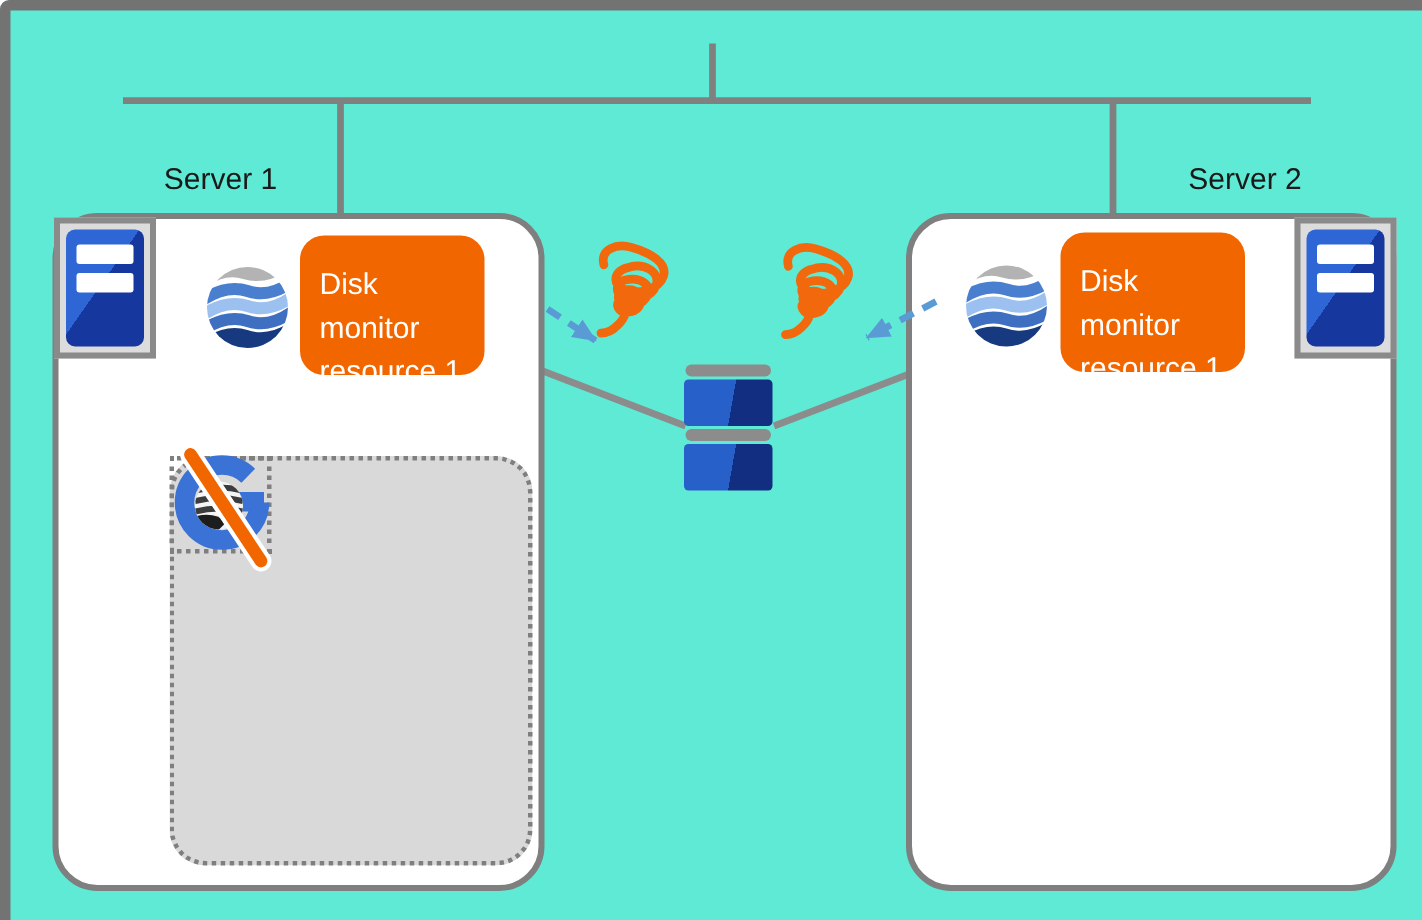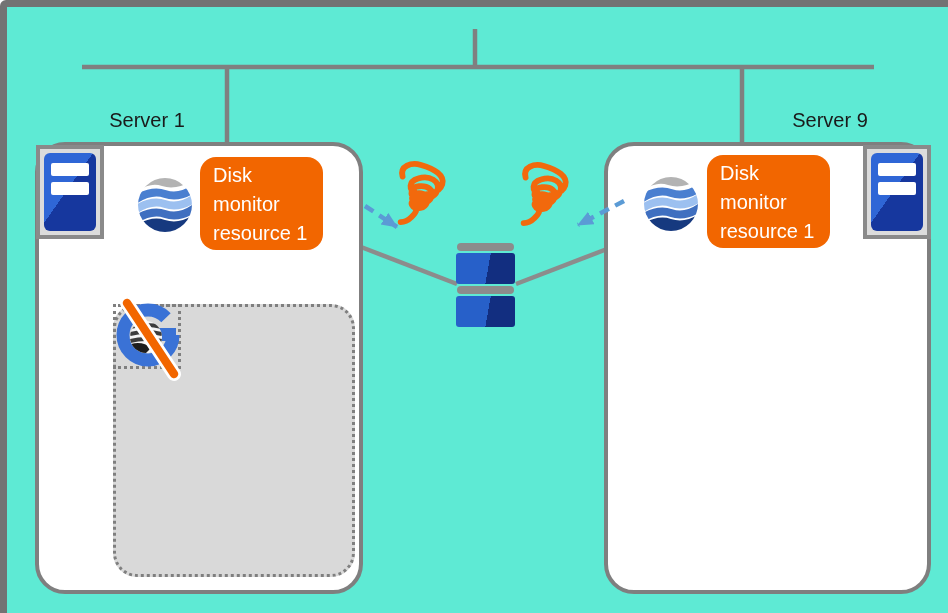--- a/index.html
+++ b/index.html
@@ -33,21 +33,21 @@
   }
   .server-icon .bar{
     position:absolute;left:7px;width:38px;height:13px;background:#ffffff;border-radius:2px;
   }
   .server-icon .bar.b1{top:10px;}
   .server-icon .bar.b2{top:29px;}
   
   .badge{
     position:absolute;width:123px;height:93px;background:#f26600;border-radius:16px;
     color:#ffffff;font-size:20px;line-height:29px;box-sizing:border-box;
-    padding:4px 6px 4px 13px;z-index:4;
+    padding:19px 6px 4px 13px;z-index:4;
   }
   
   #group-box{
     position:absolute;left:106px;top:297px;width:242px;height:273px;
     background:#d9d9d9;border:3px dotted #7f7f7f;border-radius:24px;
     box-sizing:border-box;z-index:3;
   }
   #group-slot{
     position:absolute;left:106px;top:297px;width:68px;height:65px;
     border:3px dotted #7f7f7f;box-sizing:border-box;z-index:4;background:transparent;
@@ -74,21 +74,21 @@
     <line x1="354" y1="240" x2="450" y2="277" stroke="#8c8c8c" stroke-width="4.5"></line>
     <line x1="600" y1="242" x2="509" y2="277" stroke="#8c8c8c" stroke-width="4.5"></line>
   </svg>
 
   <svg class="over-layer" width="946" height="611" viewBox="0 0 946 611">
     <line x1="358" y1="199" x2="390" y2="220" stroke="#5b9bd5" stroke-width="4.5" stroke-dasharray="10 7" marker-end="url(#ah)"></line>
     <line x1="617" y1="194" x2="571" y2="218" stroke="#5b9bd5" stroke-width="4.5" stroke-dasharray="10 7" marker-end="url(#ah)"></line>
   </svg>
 
   <div class="lbl" style="left:60px;top:101px;width:160px;">Server 1</div>
-  <div class="lbl" style="left:743px;top:101px;width:160px;">Server 9</div>
+  <div class="lbl" style="left:743px;top:101px;width:160px;">Server 2</div>
 
   <div id="server1-box" class="server-box"></div>
   <div id="server2-box" class="server-box"></div>
 
   <div class="server-icon" style="left:29px;top:138px;">
     <div class="tower">
       <div class="bar b1"></div>
       <div class="bar b2"></div>
     </div>
   </div>

